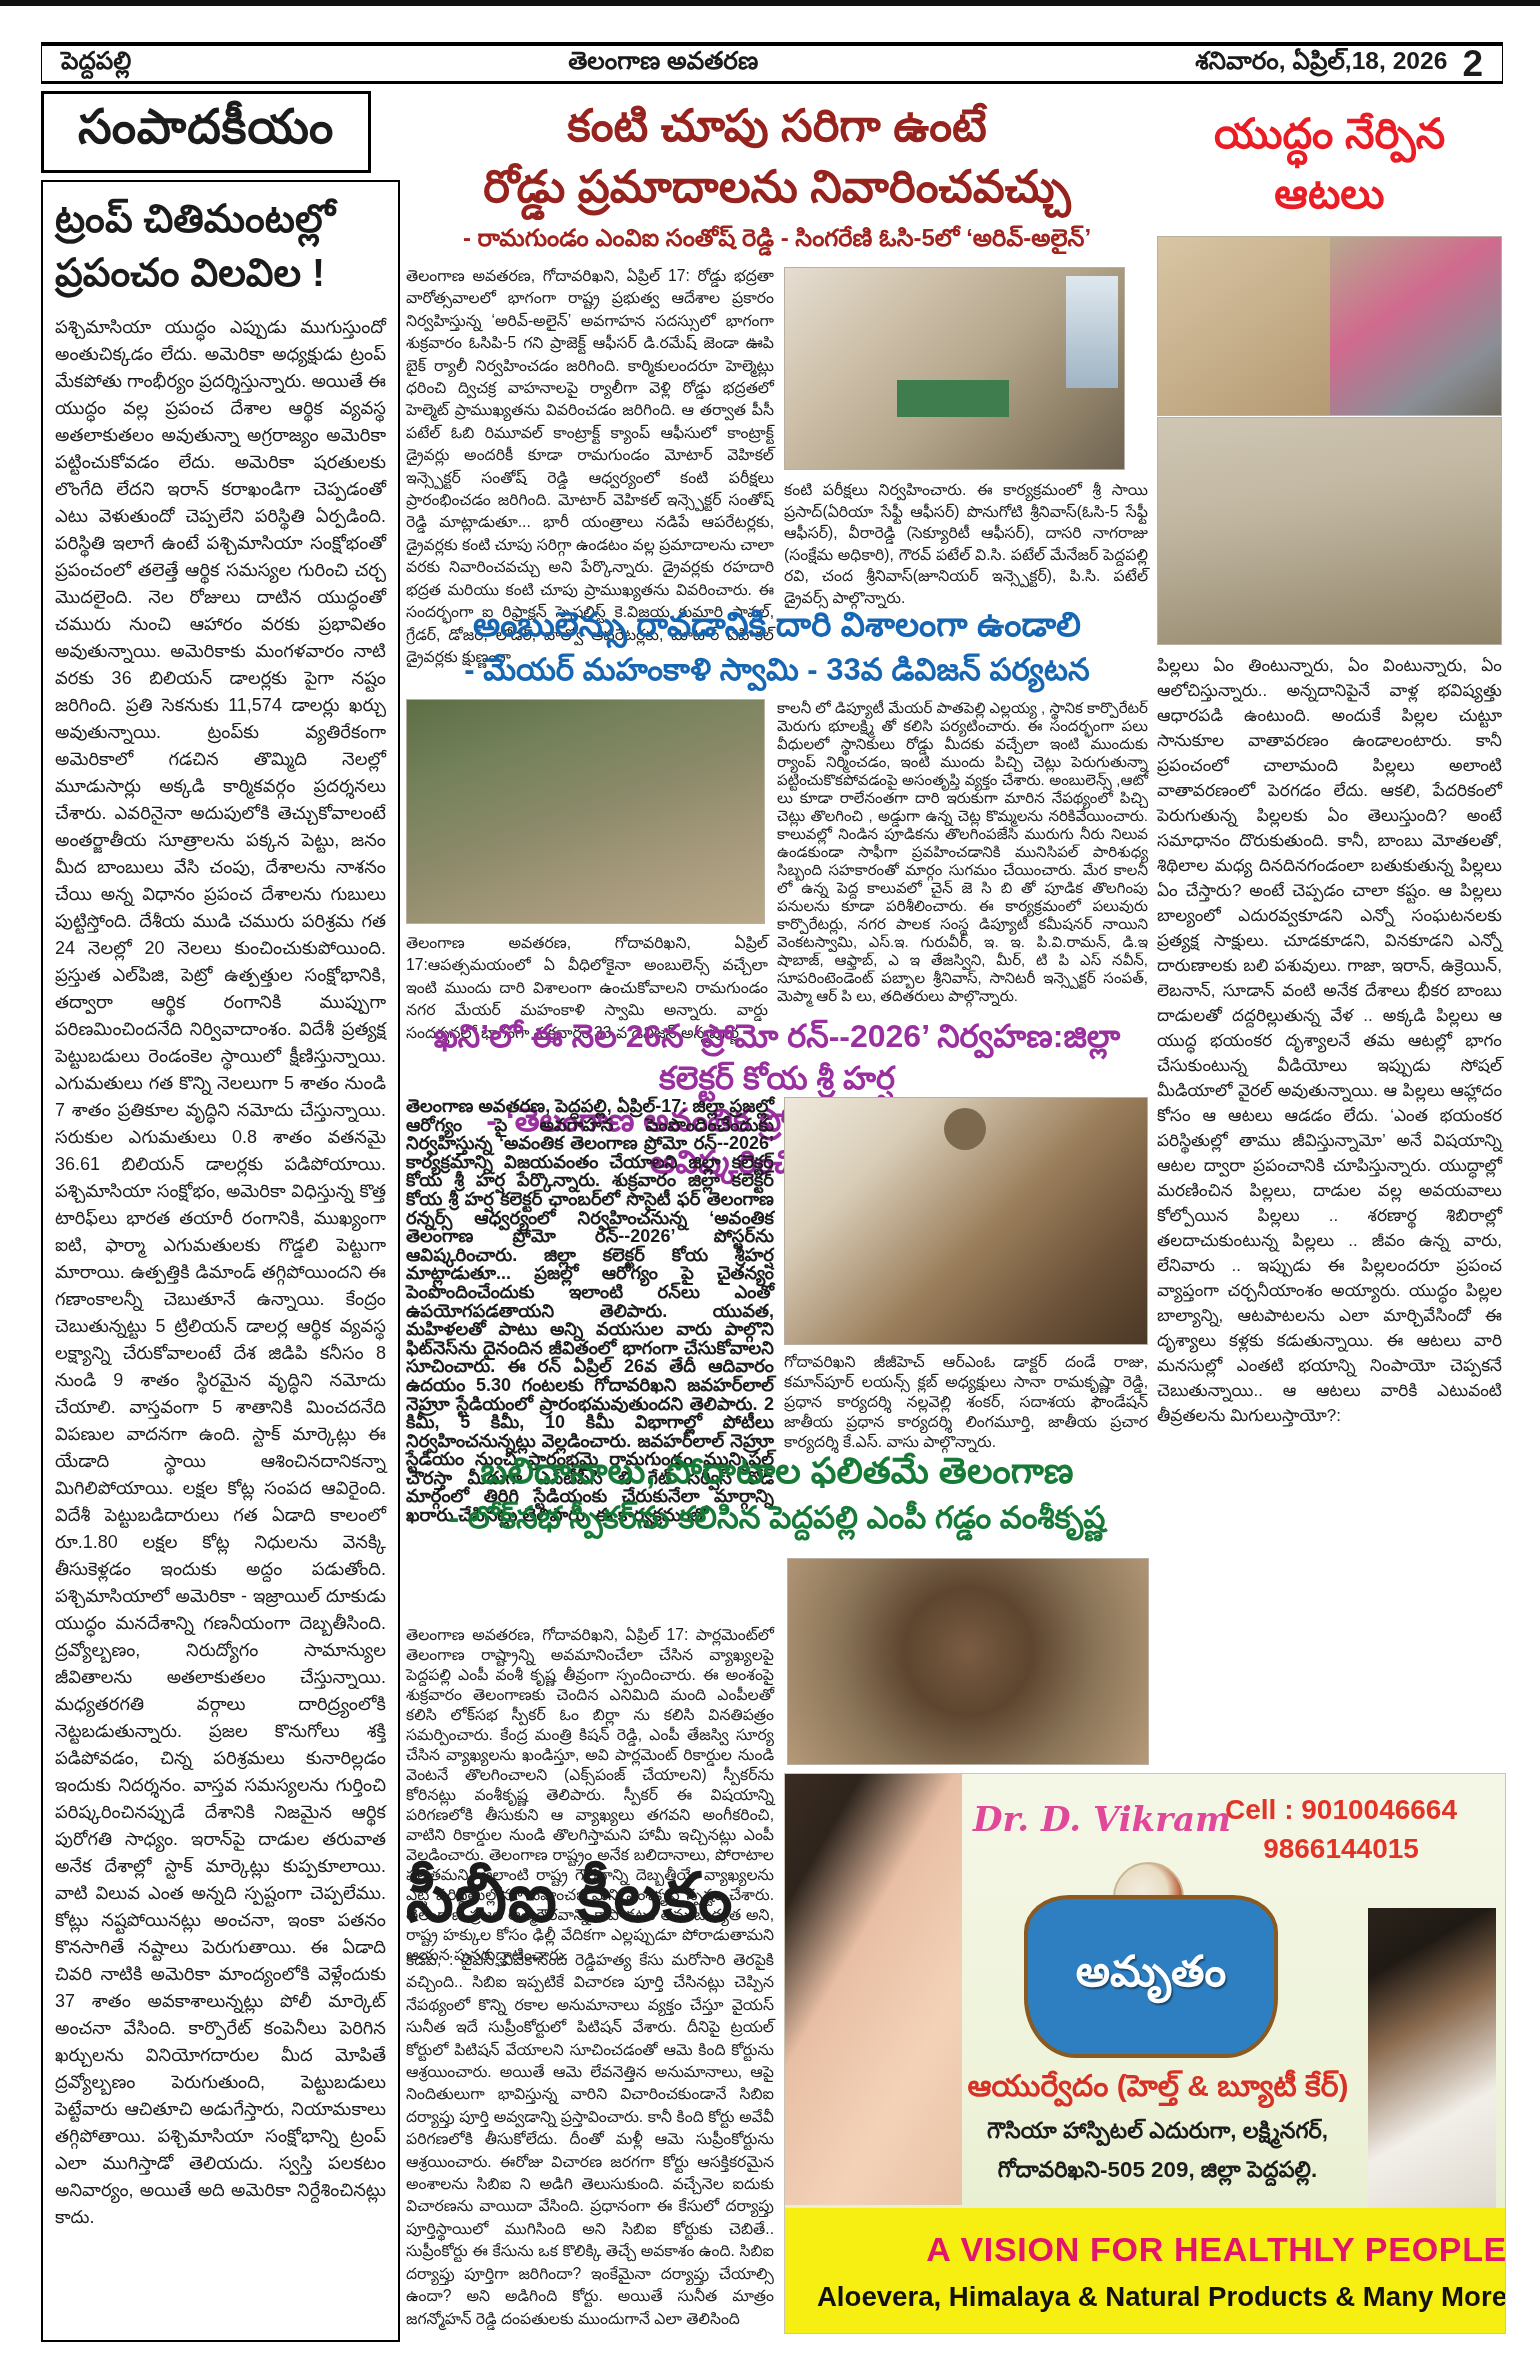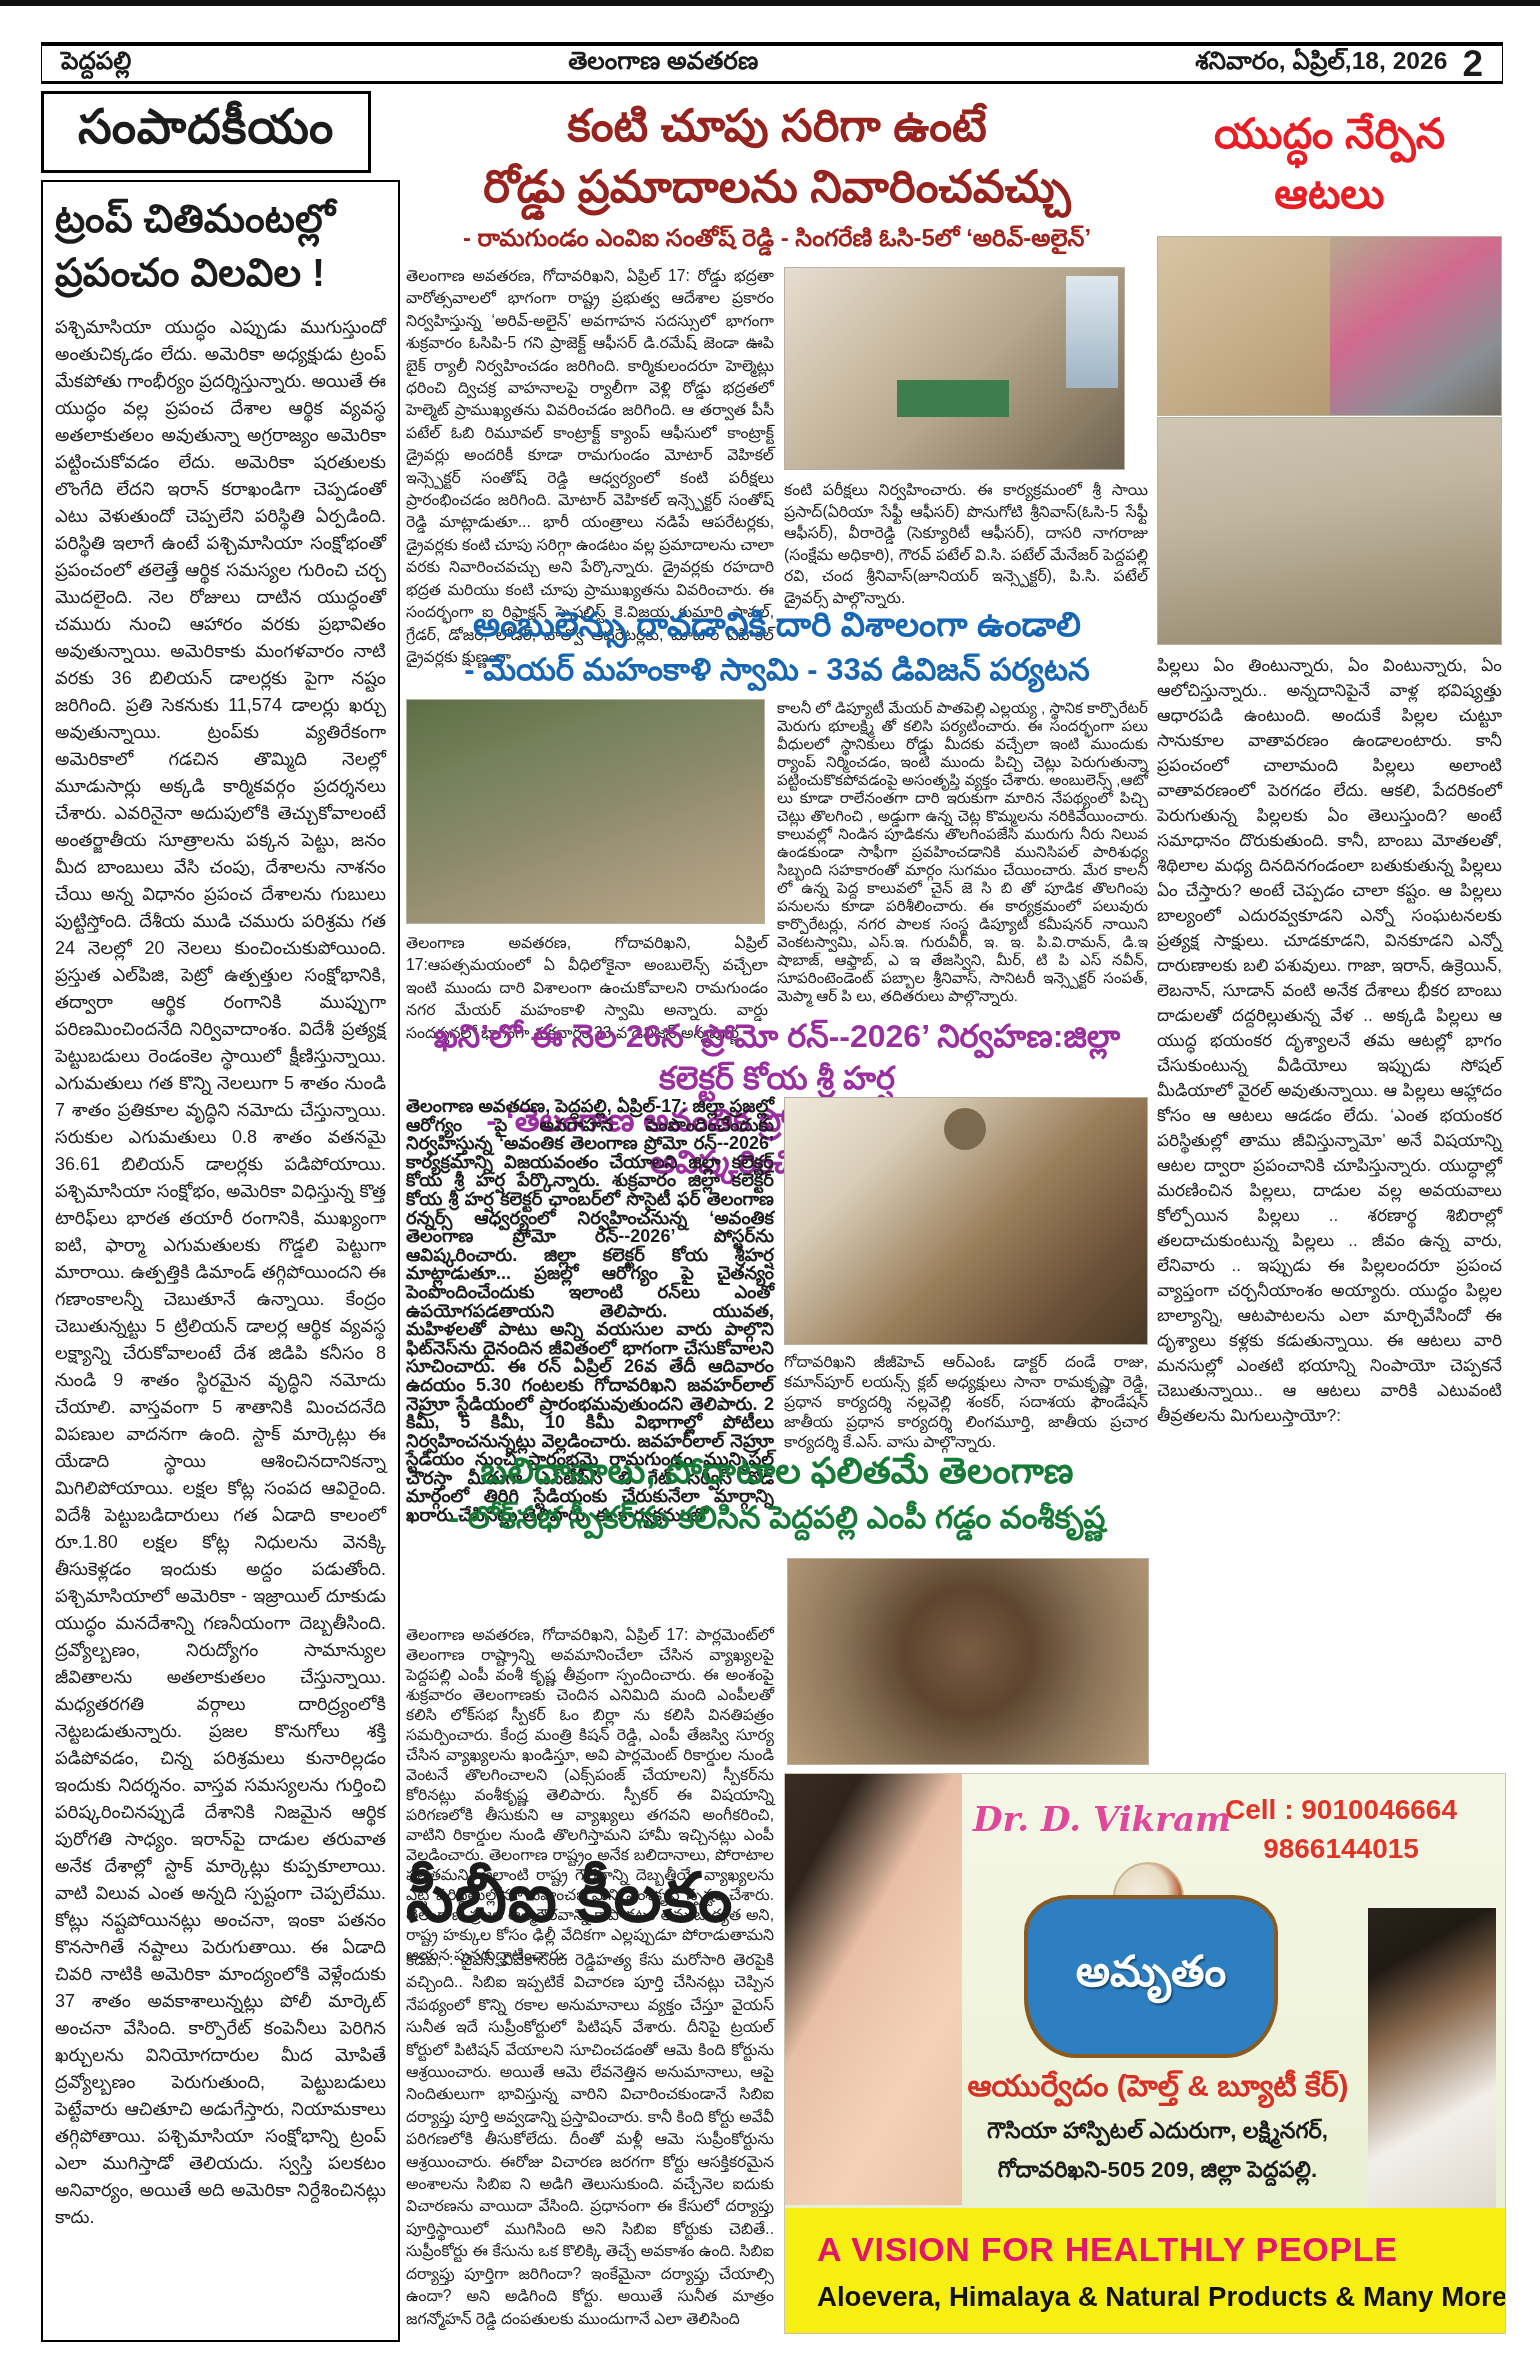--- a/index.html
+++ b/index.html
@@ -83,21 +83,21 @@
   .ad-badge .herb{position:absolute;left:89px;top:0;width:67px;height:67px;border-radius:50%;
         background:radial-gradient(circle at 40% 40%,#f2ede0 0%,#e8dcc4 45%,#b7552e 70%,#4f6a2c 100%);
         border:2.2px solid #c8b690;}
   .ad-man{position:absolute;right:9px;top:134px;width:128px;height:313px;
       background:linear-gradient(150deg,#2a231c 0%,#201a14 18%,#8a6a4e 38%,#f2efe9 66%,#dcd7cd 100%);}
   .ad-sub{position:absolute;left:179px;top:295px;width:388px;text-align:center;color:#d93025;
           font-size:30px;font-weight:bold;}
   .ad-addr1{position:absolute;left:164px;top:344px;width:417px;text-align:center;font-size:22.4px;font-weight:bold;}
   .ad-addr2{position:absolute;left:164px;top:383px;width:417px;text-align:center;font-size:22.4px;font-weight:bold;}
   .ad-yellow{position:absolute;left:0;top:434px;width:722px;height:127px;background:#f8ef12;
-             display:flex;flex-direction:column;align-items:flex-start;justify-content:center;gap:12px;padding-left:32px;}
+             display:flex;flex-direction:column;align-items:flex-end;justify-content:center;gap:12px;}
   .ad-vision{color:#e0156b;font-size:34px;font-weight:bold;letter-spacing:0.7px;}
   .ad-products{color:#111;font-size:27.6px;font-weight:bold;}
 </style>
 </head>
 <body>
 
 <div class="page">
 
   <div class="abs topbar"></div>
 

